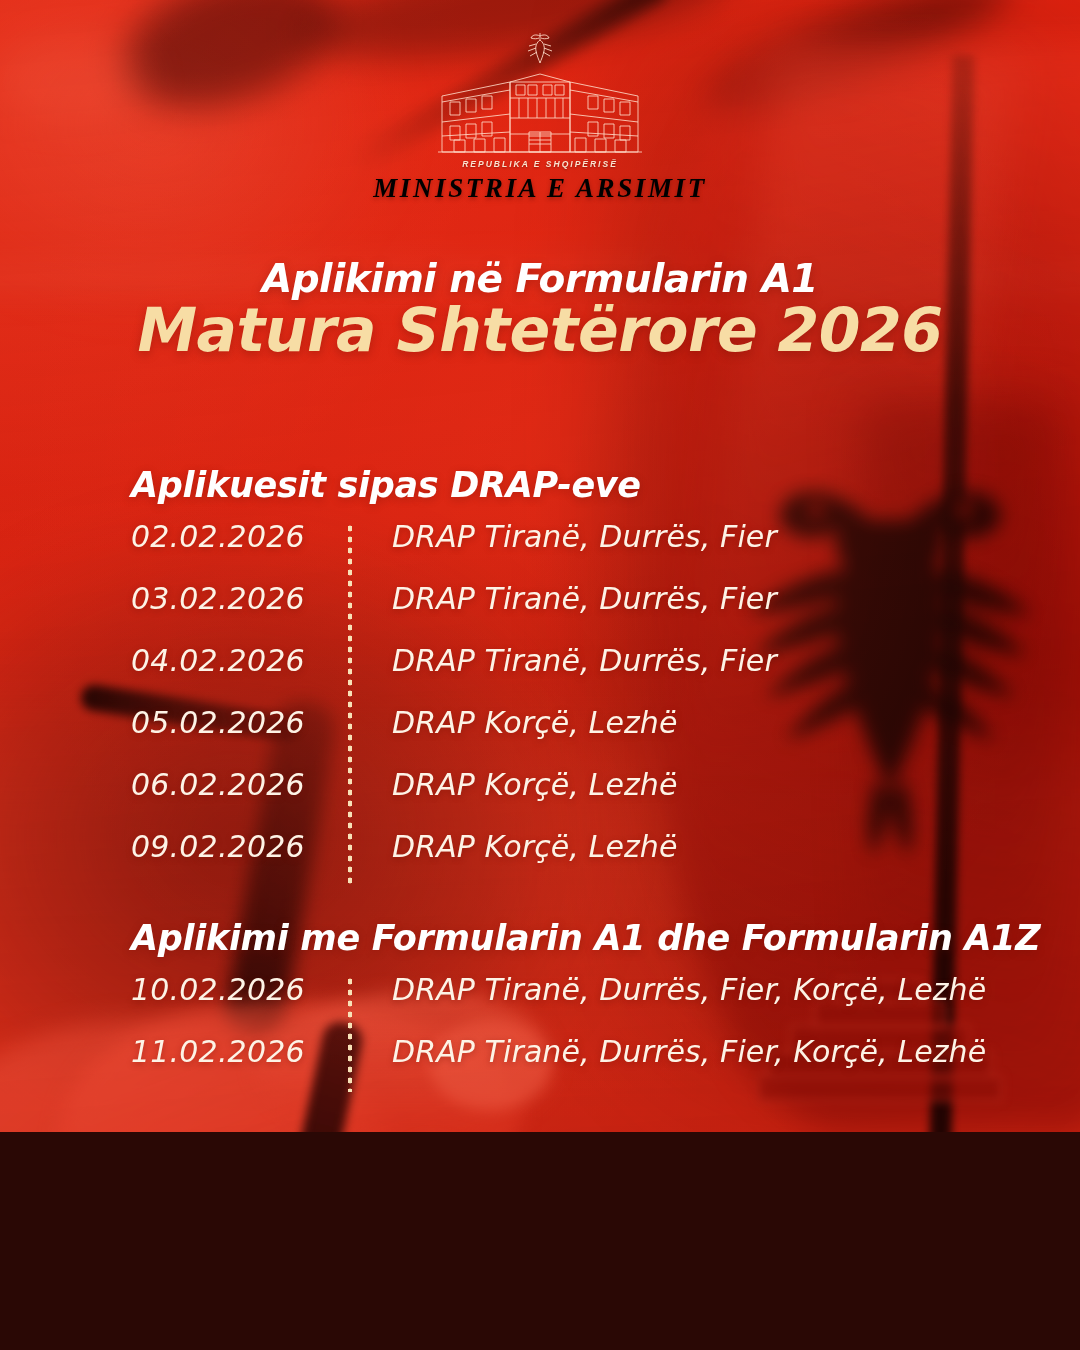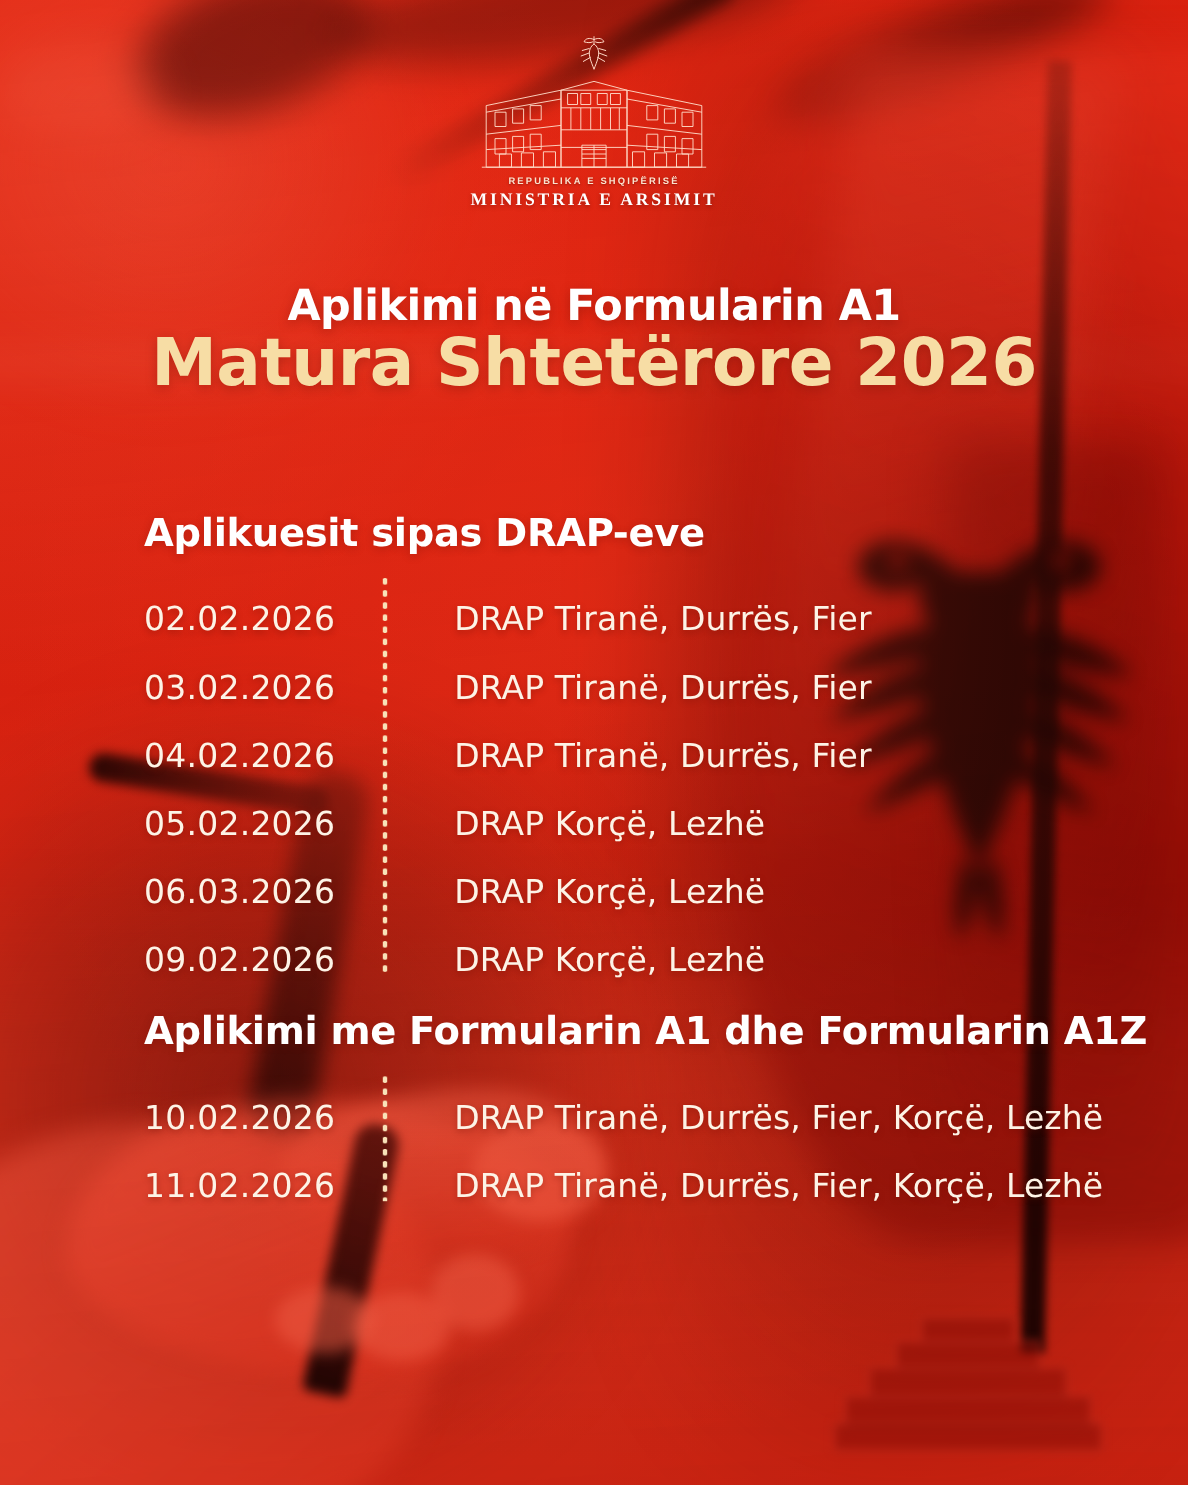--- a/index.html
+++ b/index.html
@@ -3,25 +3,26 @@
 <meta charset="utf-8">
 <style>
   html, body {
     margin: 0;
     padding: 0;
     background: #2a0805;
   }
   .poster {
     position: relative;
     width: 1080px;
-    height: 1350px;
+    height: 1132px;
     overflow: hidden;
     font-family: "Liberation Sans", sans-serif;
     background: #e2331a;
     isolation: isolate;
+    font-style: italic;
   }
 
   
   .bg { position: absolute; inset: 0; overflow: hidden; }
 
   .bg-base {
     position: absolute; inset: -80px;
     background:
       radial-gradient(circle at 18% 88%, rgba(255,120,85,0.55) 0%, rgba(255,120,85,0.0) 38%),
       radial-gradient(circle at 44% 78%, rgba(140,25,10,0.55) 0%, rgba(140,25,10,0) 34%),
@@ -200,21 +201,21 @@
   .logo-crest svg { width: 100%; height: 100%; display: block; }
   .logo-building { width: 232px; height: 88px; }
   .logo-building svg { width: 100%; height: 100%; display: block; }
   .logo-rep {
     color: #fbe3cf; font-size: 8.5px; letter-spacing: 2.0px;
     font-weight: 700; margin-top: 3px;
     font-family: "Liberation Sans", sans-serif;
     text-shadow: 0 1px 2px rgba(90,10,4,0.5);
   }
   .logo-min {
-    color: #ffffff; font-size: 16px; letter-spacing: 2.6px;
+    color: #000000; font-size: 27px; letter-spacing: 2.6px;
     font-weight: 700; margin-top: 4px;
     font-family: "Liberation Serif", serif;
     text-shadow: 0 2px 4px rgba(90,10,4,0.45);
   }
 
   
   .titles { position: absolute; top: 258px; left: 0; right: 0; text-align: center; }
   .title-1 {
     color: #ffffff;
     font-size: 39px;
@@ -258,23 +259,22 @@
     top: 4px;
     bottom: 4px;
     width: 4px;
     background-image: radial-gradient(circle, #f8e2b8 0 45%, rgba(0,0,0,0) 55%);
     background-size: 4px 11px;
     background-repeat: repeat-y;
   }
 
   .row {
     display: flex;
-    align-items: flex-end;
+    align-items: flex-start;
     height: 62px;
-    gap: 21px;
   }
   .row-date {
     width: 217px;
     flex: 0 0 217px;
     color: #fdf3e6;
     font-size: 30px;
     font-family: "DejaVu Sans", sans-serif;
     font-weight: 400;
     letter-spacing: 0.2px;
     text-shadow: 0 2px 6px rgba(110,14,6,0.40);
@@ -464,21 +464,21 @@
         </div>
         <div class="row">
           <div class="row-date">04.02.2026</div>
           <div class="row-loc">DRAP Tiranë, Durrës, Fier</div>
         </div>
         <div class="row">
           <div class="row-date">05.02.2026</div>
           <div class="row-loc">DRAP Korçë, Lezhë</div>
         </div>
         <div class="row">
-          <div class="row-date">06.03.2026</div>
+          <div class="row-date">06.02.2026</div>
           <div class="row-loc">DRAP Korçë, Lezhë</div>
         </div>
         <div class="row">
           <div class="row-date">09.02.2026</div>
           <div class="row-loc">DRAP Korçë, Lezhë</div>
         </div>
       </div>
     </div>
 
     <div class="section section-2">

